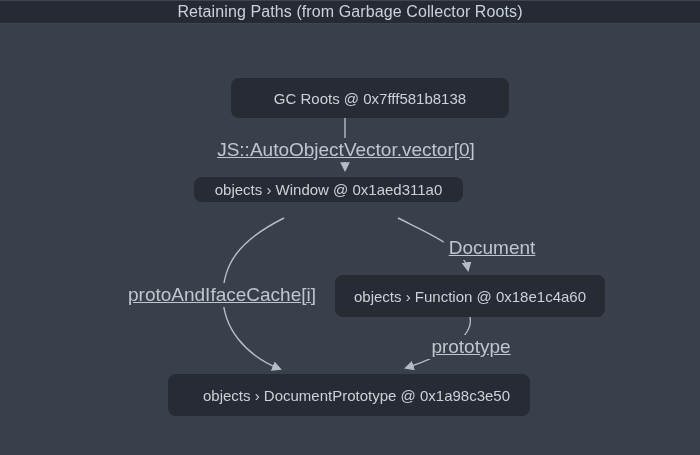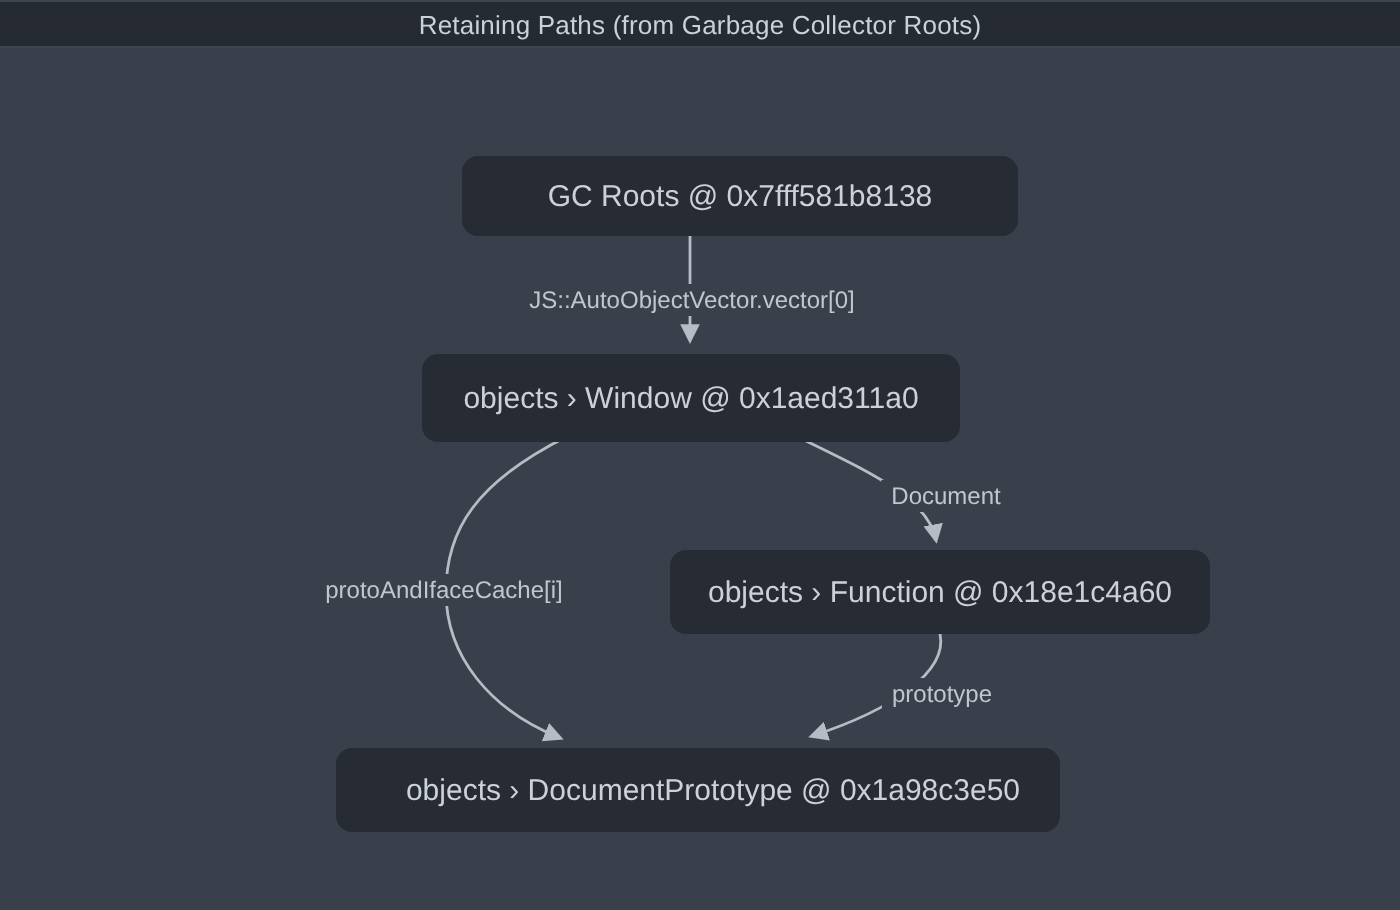--- a/index.html
+++ b/index.html
@@ -18,21 +18,21 @@
     height: 24px;
     background: #262b33;
     border-top: 1px solid #3e4450;
     border-bottom: 1px solid #3e4551;
     display: flex;
     align-items: center;
     justify-content: center;
   }
   .panel-title {
     color: #cbd1d9;
-    font-size: 13px;
+    font-size: 16px;
     letter-spacing: 0.1px;
   }
 
   
   .graph-canvas {
     position: absolute;
     top: 24px;
     left: 0;
     width: 700px;
     height: 431px;
@@ -49,46 +49,47 @@
     stroke: #b6bcc5;
     stroke-width: 1.4px;
   }
 
   
   .edge-label {
     position: absolute;
     transform: translate(-50%, -50%);
     background: #3a404b;          
     color: #c1c6ce;
-    font-size: 12px;
+    font-size: 19px;
     padding: 1px 5px;
     white-space: nowrap;
+    text-decoration: underline;
   }
 
   
   .graph-node {
     position: absolute;
     box-sizing: border-box;
     background: #262b34;
     border-radius: 8px;
     color: #ccd1d8;
     font-size: 15px;
     display: flex;
     align-items: center;
     justify-content: center;
     white-space: nowrap;
     cursor: pointer;
   }
   .node-gc-roots            { left: 231px; top: 54px;  width: 278px; height: 40px; }
-  .node-window              { left: 211px; top: 153px; width: 269px; height: 44px; }
+  .node-window              { left: 194px; top: 153px; width: 269px; height: 25px; }
   .node-function            { left: 335px; top: 251px; width: 270px; height: 42px; }
   .node-document-prototype  { left: 168px; top: 350px; width: 362px; height: 42px; padding-left: 15px; }
 
   .label-edge-1 { left: 346px; top: 126px; }
-  .label-edge-2 { left: 473px; top: 224px; text-align: center; }
+  .label-edge-2 { left: 492px; top: 224px; text-align: center; }
   .label-edge-3 { left: 222px; top: 271px; }
   .label-edge-4 { left: 471px; top: 323px; }
 </style>
 </head>
 <body>
 
 <div class="panel-header">
   <span class="panel-title">Retaining Paths (from Garbage Collector Roots)</span>
 </div>
 

